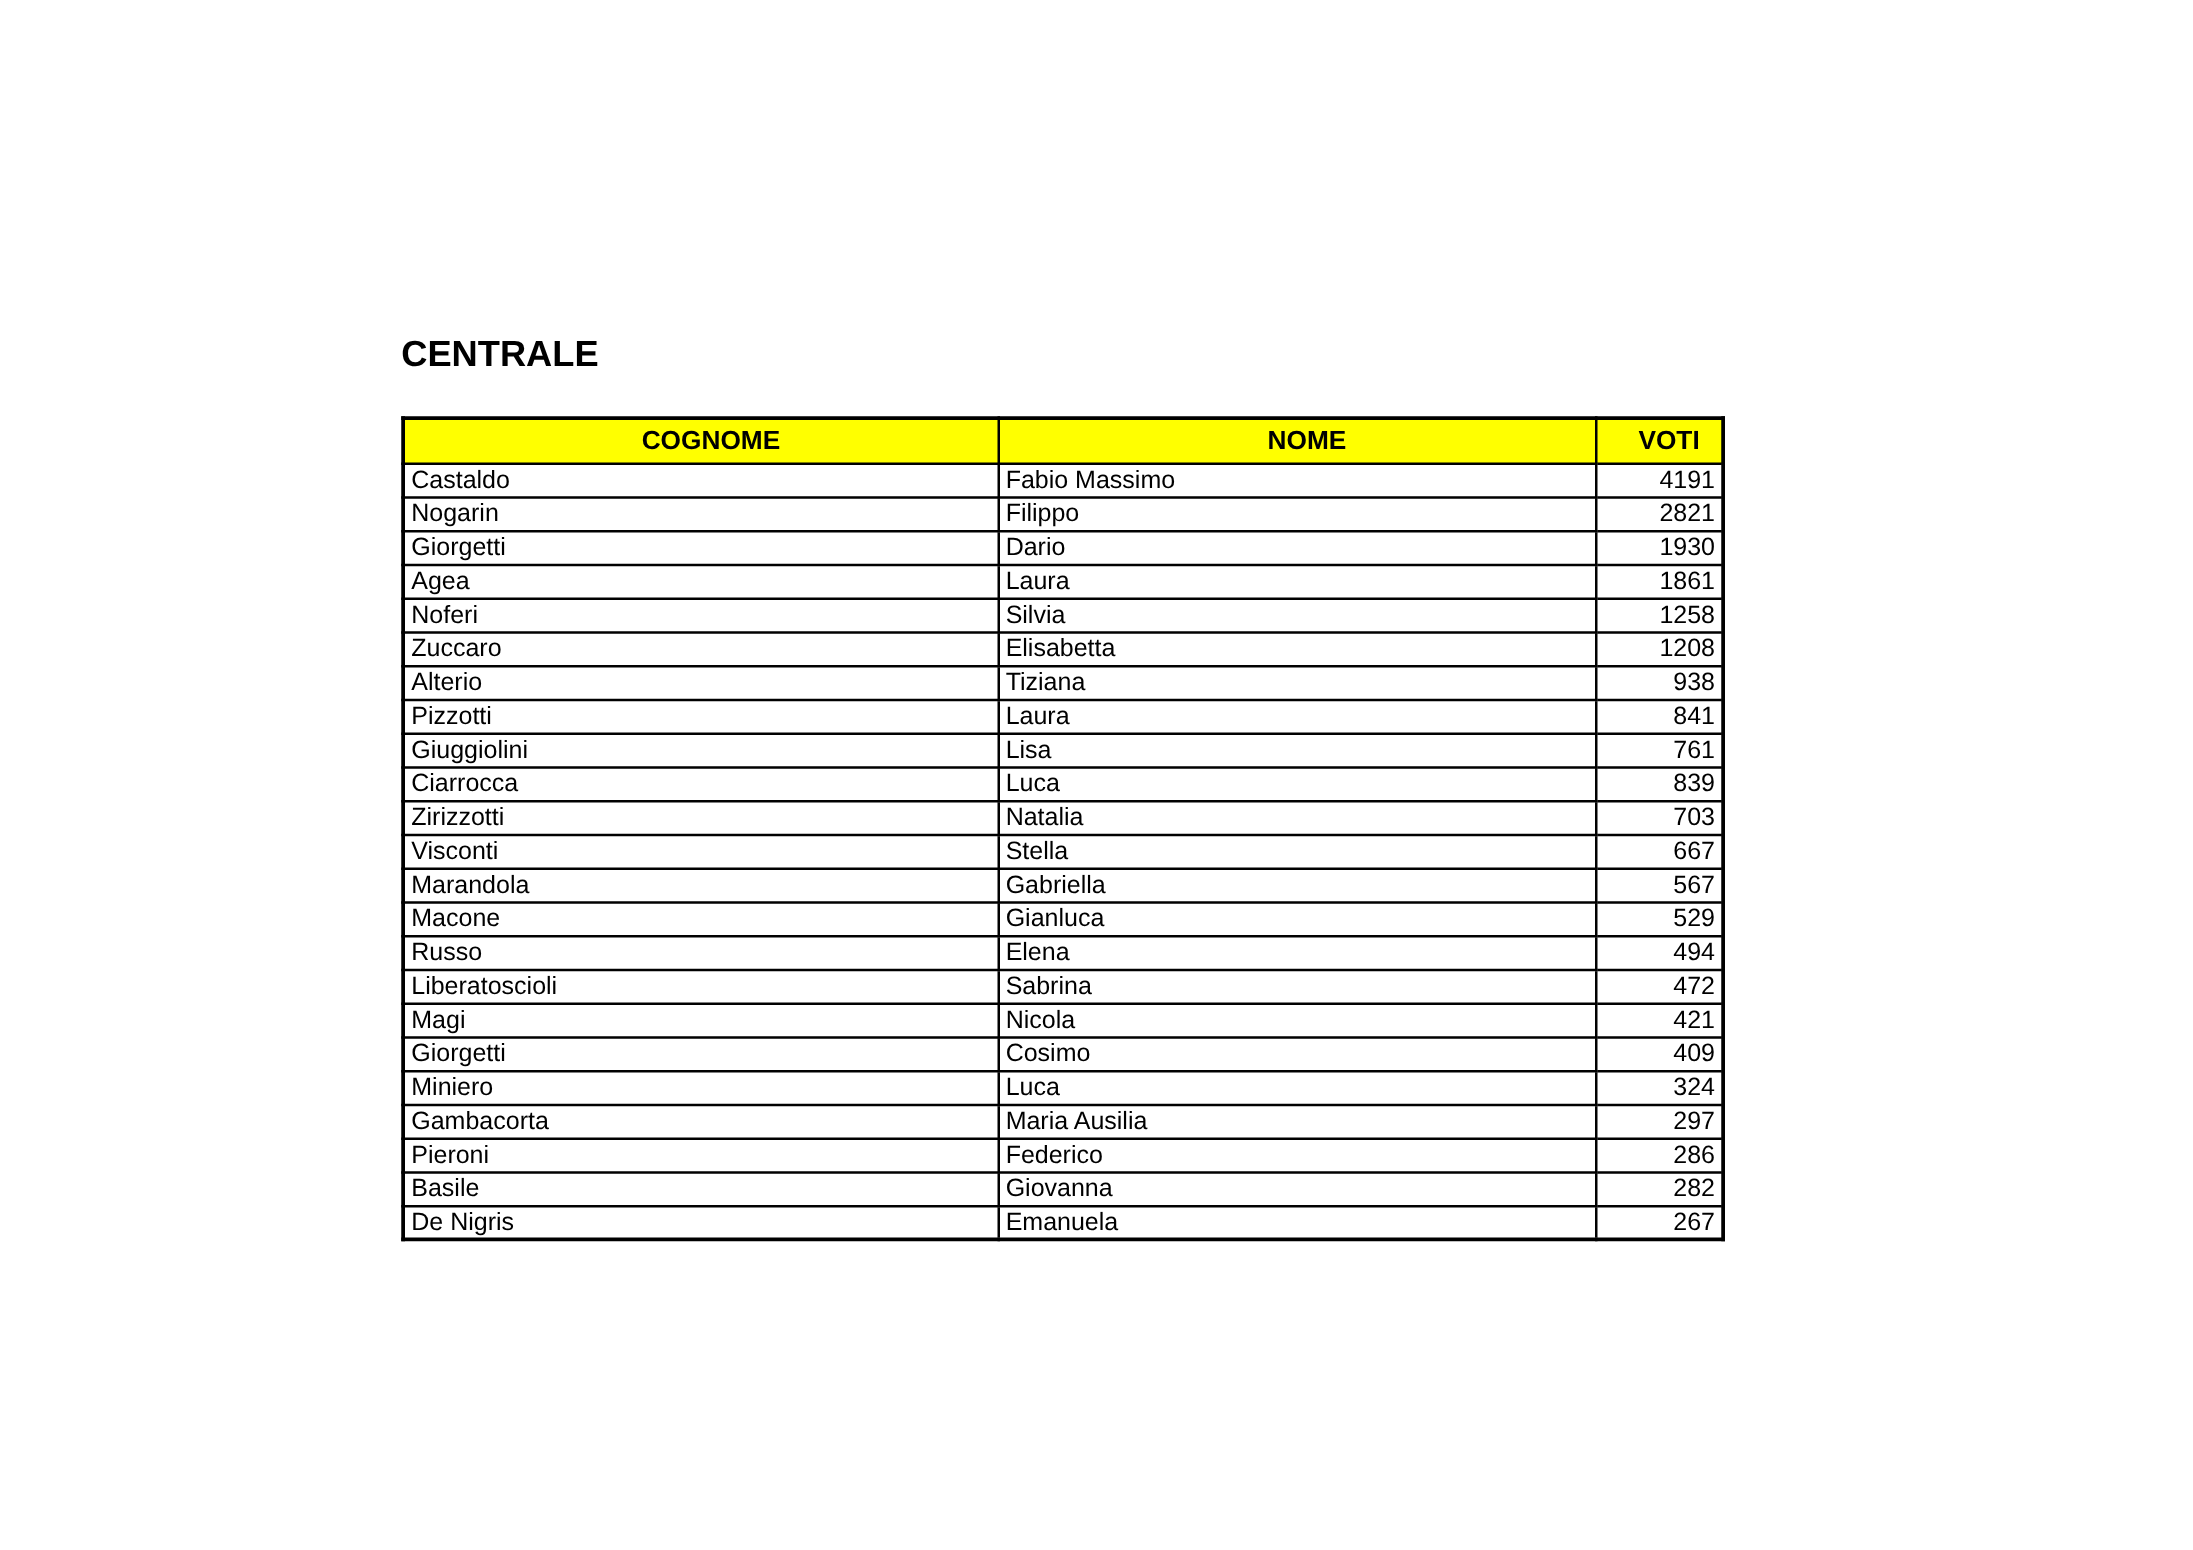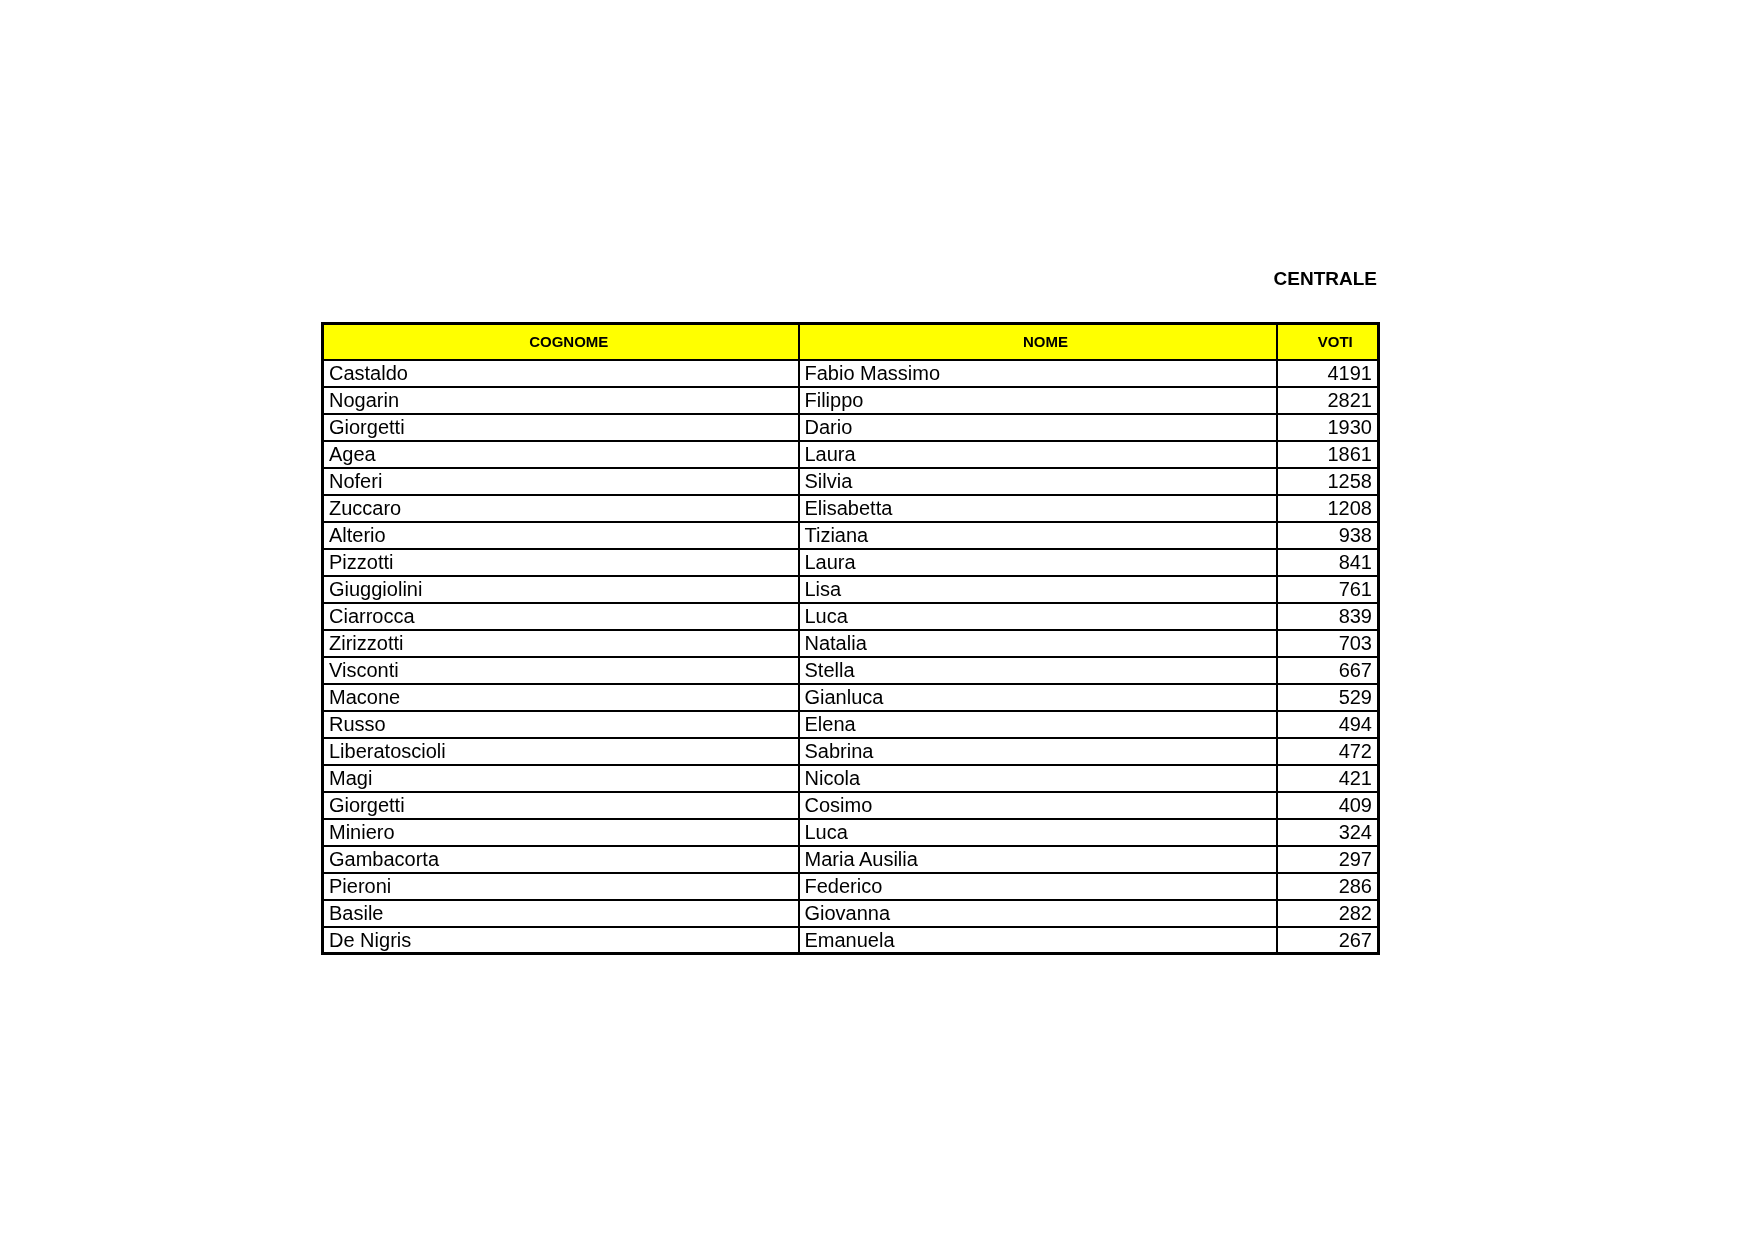--- a/index.html
+++ b/index.html
@@ -23,41 +23,41 @@
     background: var(--page-bg);
     overflow: hidden;
   }
   .doc {
     position: absolute;
     left: 321px;
     top: 268px;
     width: 1056px;
   }
   .title {
-    text-align: right;
+    text-align: left;
     font-weight: bold;
-    font-size: 19px;
+    font-size: 29px;
     letter-spacing: 0px;
     color: var(--text-color);
   }
   table.votes {
     margin-top: 32px;
     width: 1056px;
     table-layout: fixed;
     border-collapse: collapse;
     border: 3px solid var(--border-color);
   }
   col.col-cognome { width: 476px; }
   col.col-nome    { width: 478px; }
   col.col-voti    { width: 102px; }
   table.votes th {
     background: var(--header-bg);
     border: 2px solid var(--border-color);
     font-weight: bold;
-    font-size: 15px;
+    font-size: 21px;
     height: 36px;
     text-align: center;
     vertical-align: middle;
     padding-left: 16px;
   }
   table.votes td {
     border: 2px solid var(--border-color);
     font-size: 20px;
     height: 27px;
     line-height: 24px;
@@ -143,20 +143,25 @@
             <td class="cognome">Zirizzotti</td>
             <td class="nome">Natalia</td>
             <td class="voti">703</td>
           </tr>
           <tr>
             <td class="cognome">Visconti</td>
             <td class="nome">Stella</td>
             <td class="voti">667</td>
           </tr>
           <tr>
+            <td class="cognome">Marandola</td>
+            <td class="nome">Gabriella</td>
+            <td class="voti">567</td>
+          </tr>
+          <tr>
             <td class="cognome">Macone</td>
             <td class="nome">Gianluca</td>
             <td class="voti">529</td>
           </tr>
           <tr>
             <td class="cognome">Russo</td>
             <td class="nome">Elena</td>
             <td class="voti">494</td>
           </tr>
           <tr>

